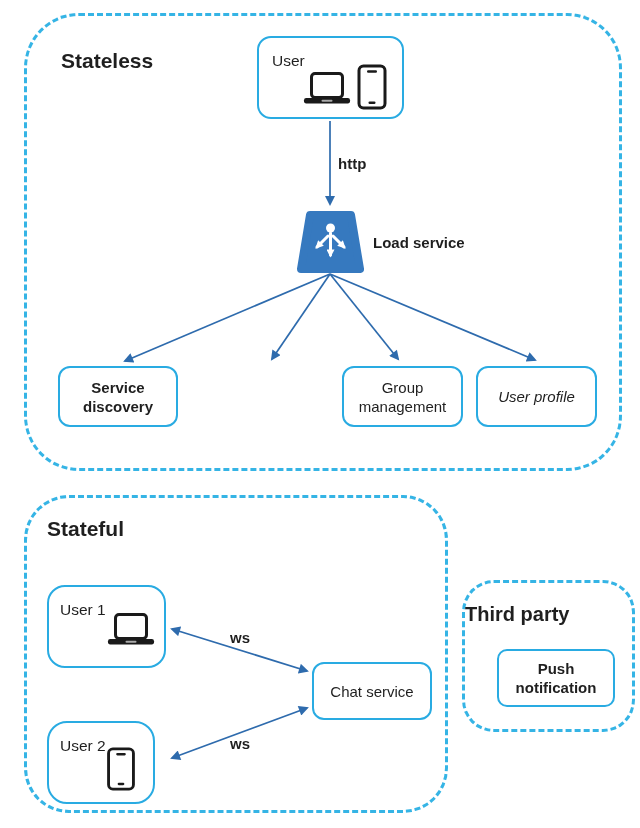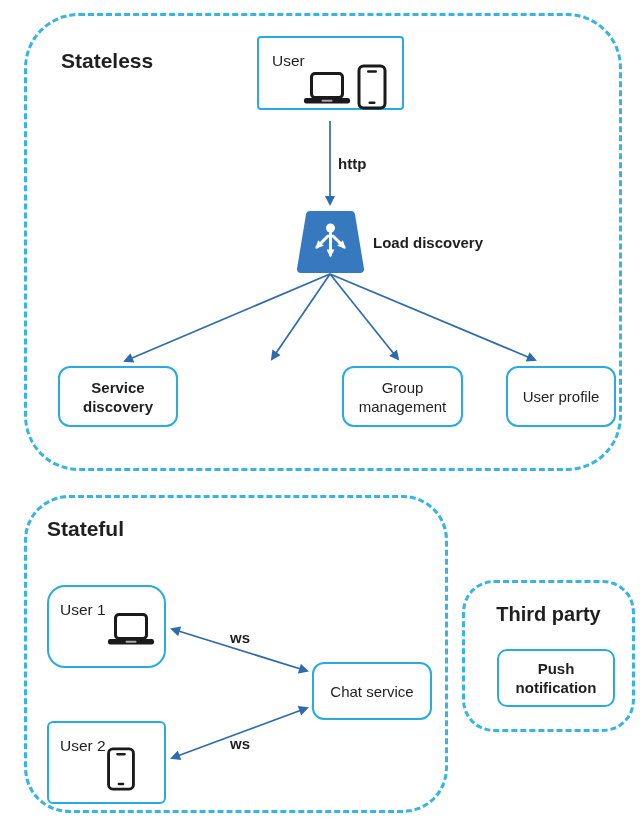--- a/index.html
+++ b/index.html
@@ -17,37 +17,37 @@
   #canvas{position:relative;width:640px;height:828px;background:var(--background);overflow:hidden;}
 
   .dashed-container{position:absolute;border:3px dashed var(--container-border);background:transparent;}
   #stateless-container{left:24px;top:13px;width:598px;height:458px;border-radius:55px;text-align:center;}
   #stateful-container{left:24px;top:495px;width:424px;height:318px;border-radius:45px;}
   #third-party-container{left:462px;top:580px;width:173px;height:152px;border-radius:32px;}
 
   .section-label{position:absolute;font-weight:700;font-size:21px;color:var(--text);white-space:nowrap;}
   #stateless-label{left:34px;top:33px;}
   #stateful-label{left:20px;top:19px;text-align:center;}
-  #third-party-label{left:0;right:0;top:20px;text-align:center;font-size:20px;}
+  #third-party-label{left:0;right:0;top:20px;font-size:20px;}
 
   .node-box{position:absolute;background:var(--background);border:2.5px solid var(--box-border);z-index:3;}
   .node-box .center-label{position:absolute;left:4px;right:4px;top:0;bottom:0;display:flex;align-items:center;justify-content:center;text-align:center;font-size:15px;line-height:19px;color:var(--text);}
   .corner-label{position:absolute;font-size:15.5px;color:var(--text);white-space:nowrap;}
 
-  #user-box{left:257px;top:36px;width:147px;height:74px;border-radius:4px;}
+  #user-box{left:257px;top:36px;width:147px;height:83px;border-radius:14px;}
   #user-box .corner-label{left:13px;top:14px;}
 
   .service-box{top:366px;height:61px;border-radius:12px;}
   #service-box-0{left:58px;width:120px;font-weight:bold;}
   #service-box-1{left:200px;width:122px;}
   #service-box-2{left:342px;width:121px;}
-  #service-box-3{left:506px;width:110px;}
+  #service-box-3{left:476px;width:121px;font-style:italic;}
 
   #user1-box{left:47px;top:585px;width:119px;height:83px;border-radius:18px;}
-  #user2-box{left:47px;top:721px;width:119px;height:83px;border-radius:6px;padding-left:20px;}
+  #user2-box{left:47px;top:721px;width:108px;height:83px;border-radius:20px;padding-left:20px;}
   #user1-box .corner-label,#user2-box .corner-label{left:11px;top:14px;}
   #chat-service-box{left:312px;top:662px;width:120px;height:58px;border-radius:12px;}
   #push-notification-box{left:497px;top:649px;width:118px;height:58px;border-radius:10px;font-weight:bold;}
 
   .edge-label{position:absolute;font-size:15px;color:var(--text);white-space:nowrap;z-index:4;font-weight:bold;}
   #http-label{left:338px;top:155px;}
   #load-balancer-label{left:373px;top:234px;}
   #ws-label-1{left:230px;top:629px;}
   #ws-label-2{left:230px;top:735px;}
 
@@ -104,21 +104,21 @@
     <g>
       <path class="lb-shape" d="M 310,215 L 351,215 L 360,269 L 301,269 Z"></path>
       <circle cx="330.5" cy="228" r="4.5" fill="#FFFFFF"></circle>
       <line class="lb-glyph" x1="330.5" y1="233" x2="330.5" y2="255" marker-end="url(#wh)"></line>
       <line class="lb-glyph" x1="328" y1="236" x2="317" y2="247" marker-end="url(#wh)"></line>
       <line class="lb-glyph" x1="333" y1="236" x2="344" y2="247" marker-end="url(#wh)"></line>
     </g>
   </svg>
 
   <div class="edge-label" id="http-label">http</div>
-  <div class="edge-label" id="load-balancer-label">Load discovery</div>
+  <div class="edge-label" id="load-balancer-label">Load service</div>
   <div class="edge-label" id="ws-label-1">ws</div>
   <div class="edge-label" id="ws-label-2">ws</div>
 
   <div class="node-box" id="user-box">
     <div class="corner-label">User</div>
     <svg class="device-icon" style="left:44px;top:34px;" width="48" height="34" viewBox="0 0 48 34">
       <rect class="dev-stroke" x="8.5" y="1.5" width="31" height="24" rx="3.5" stroke-width="3"></rect>
       <rect class="dev-fill" x="1" y="26" width="46" height="5.5" rx="2.2"></rect>
       <rect x="18.5" y="27.8" width="11" height="2" rx="1" fill="#A9A9A9"></rect>
     </svg>

